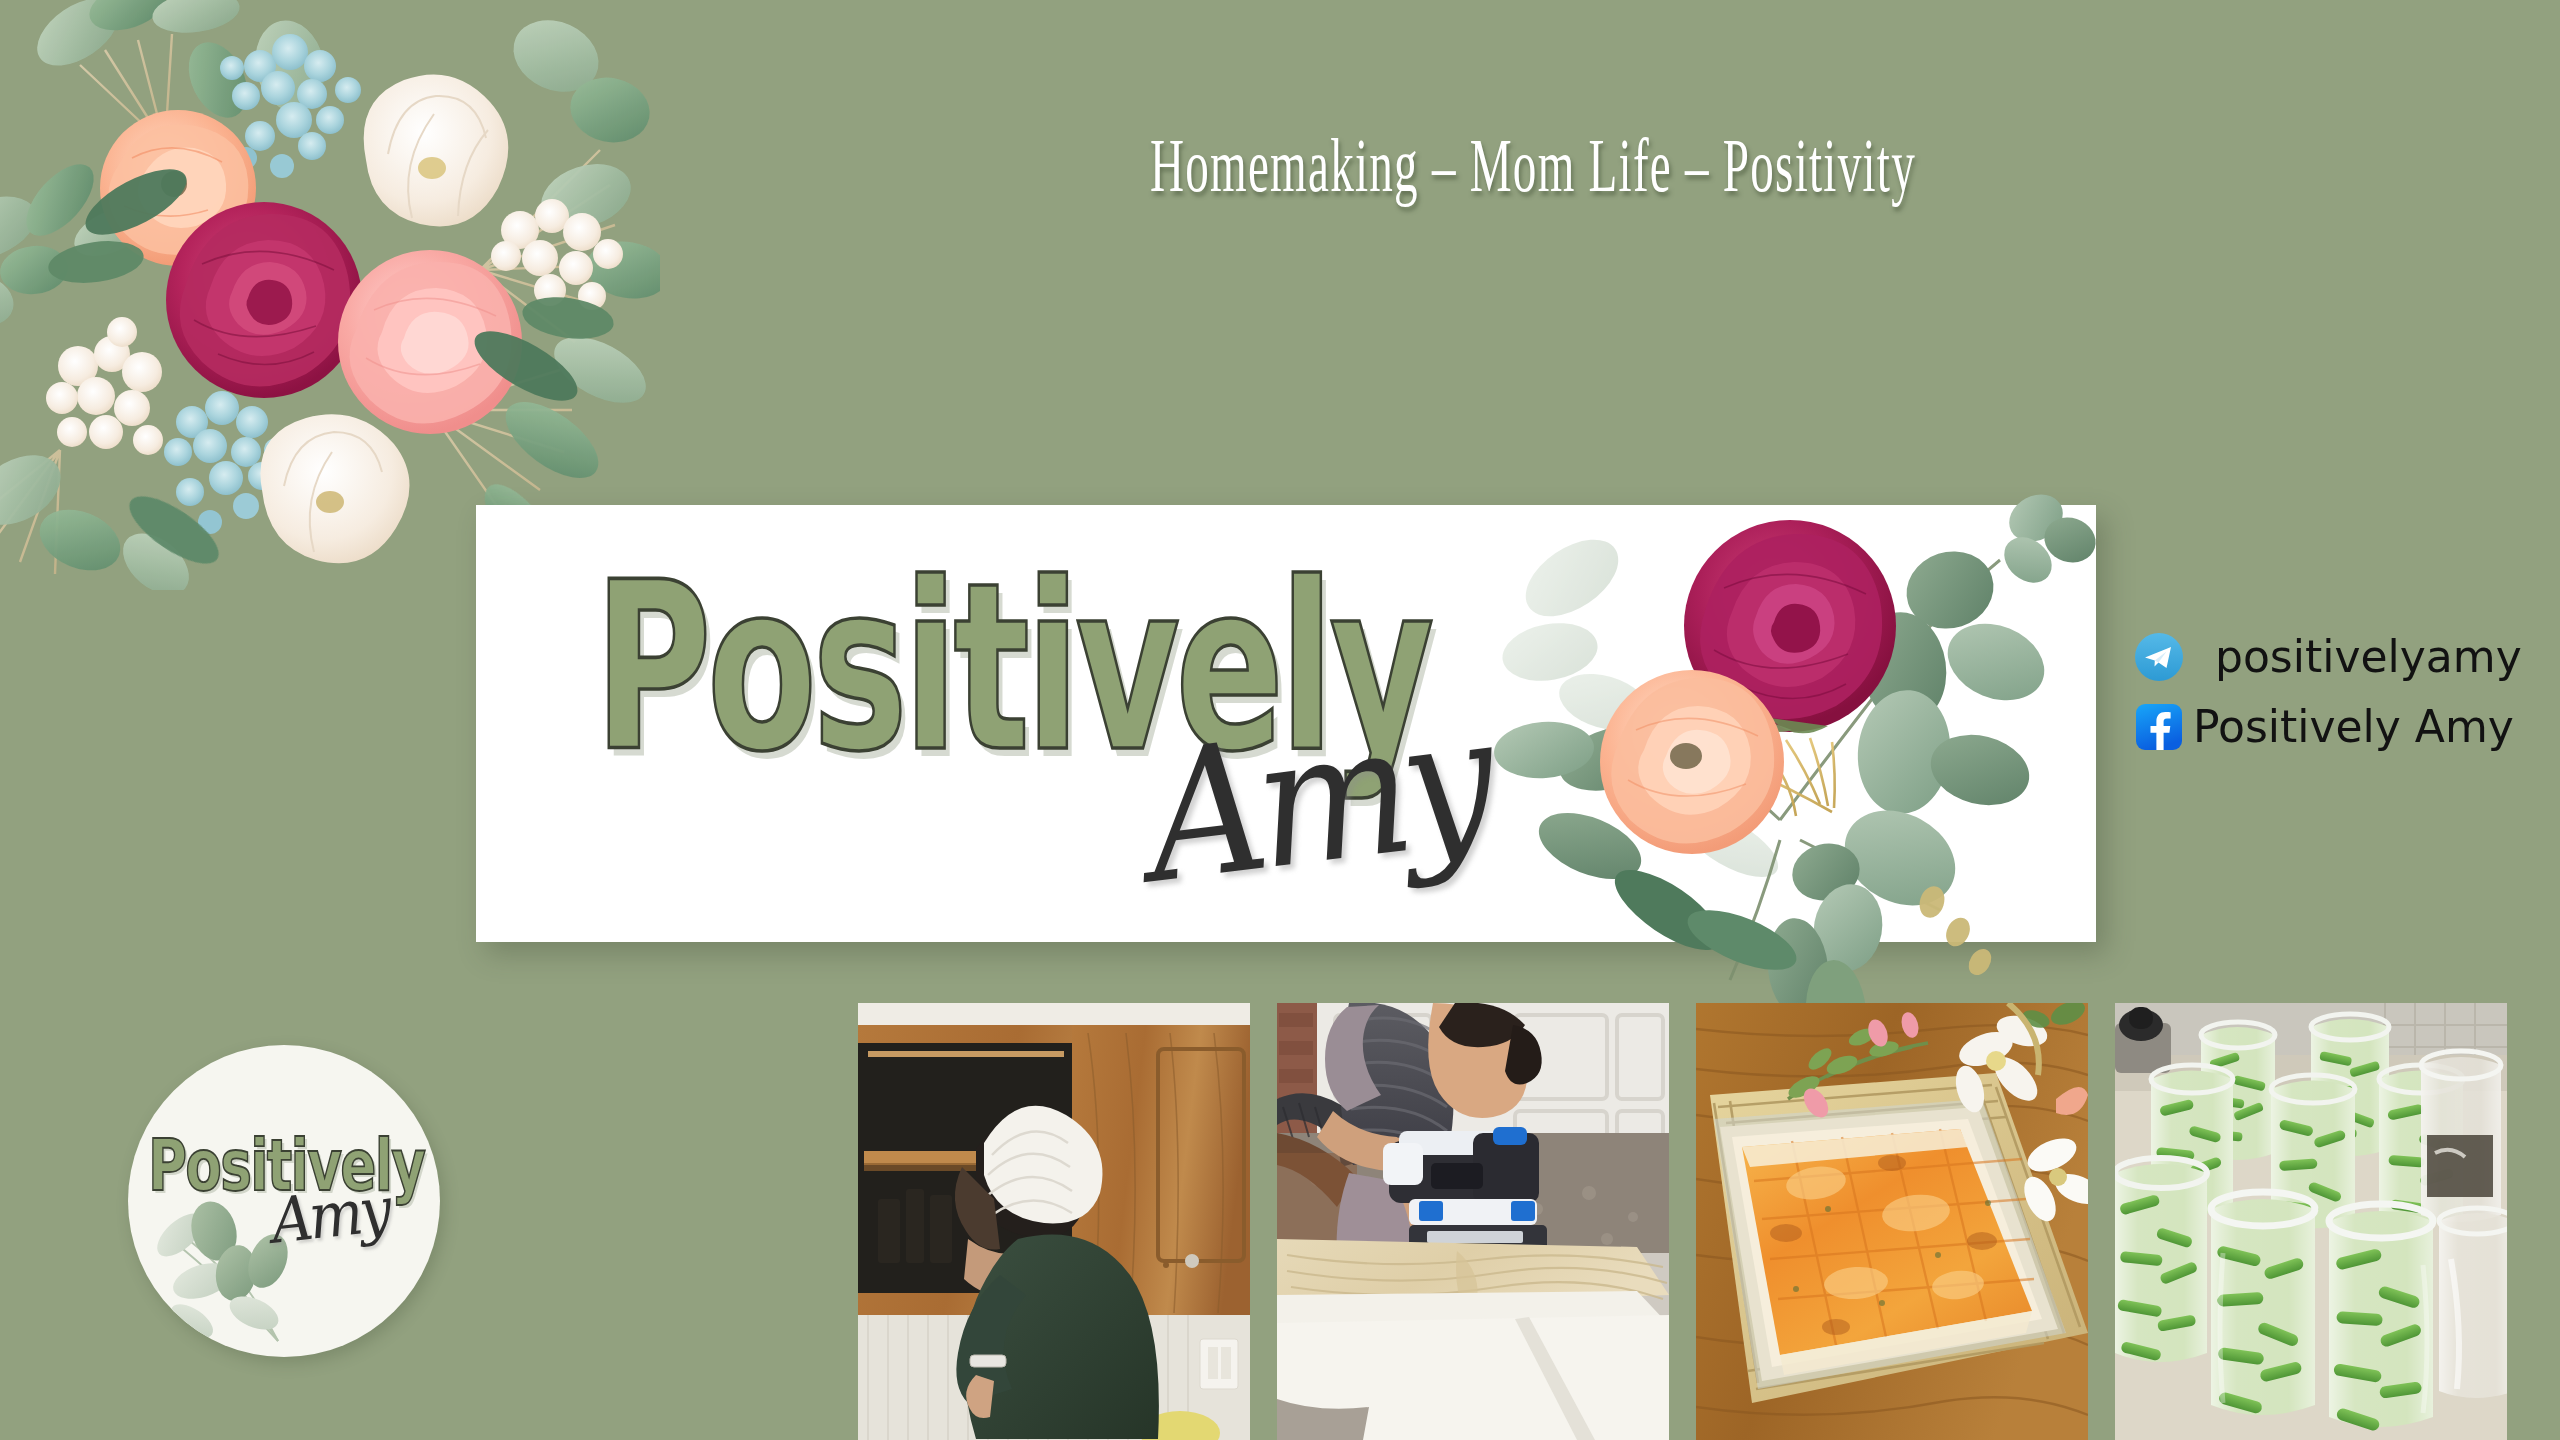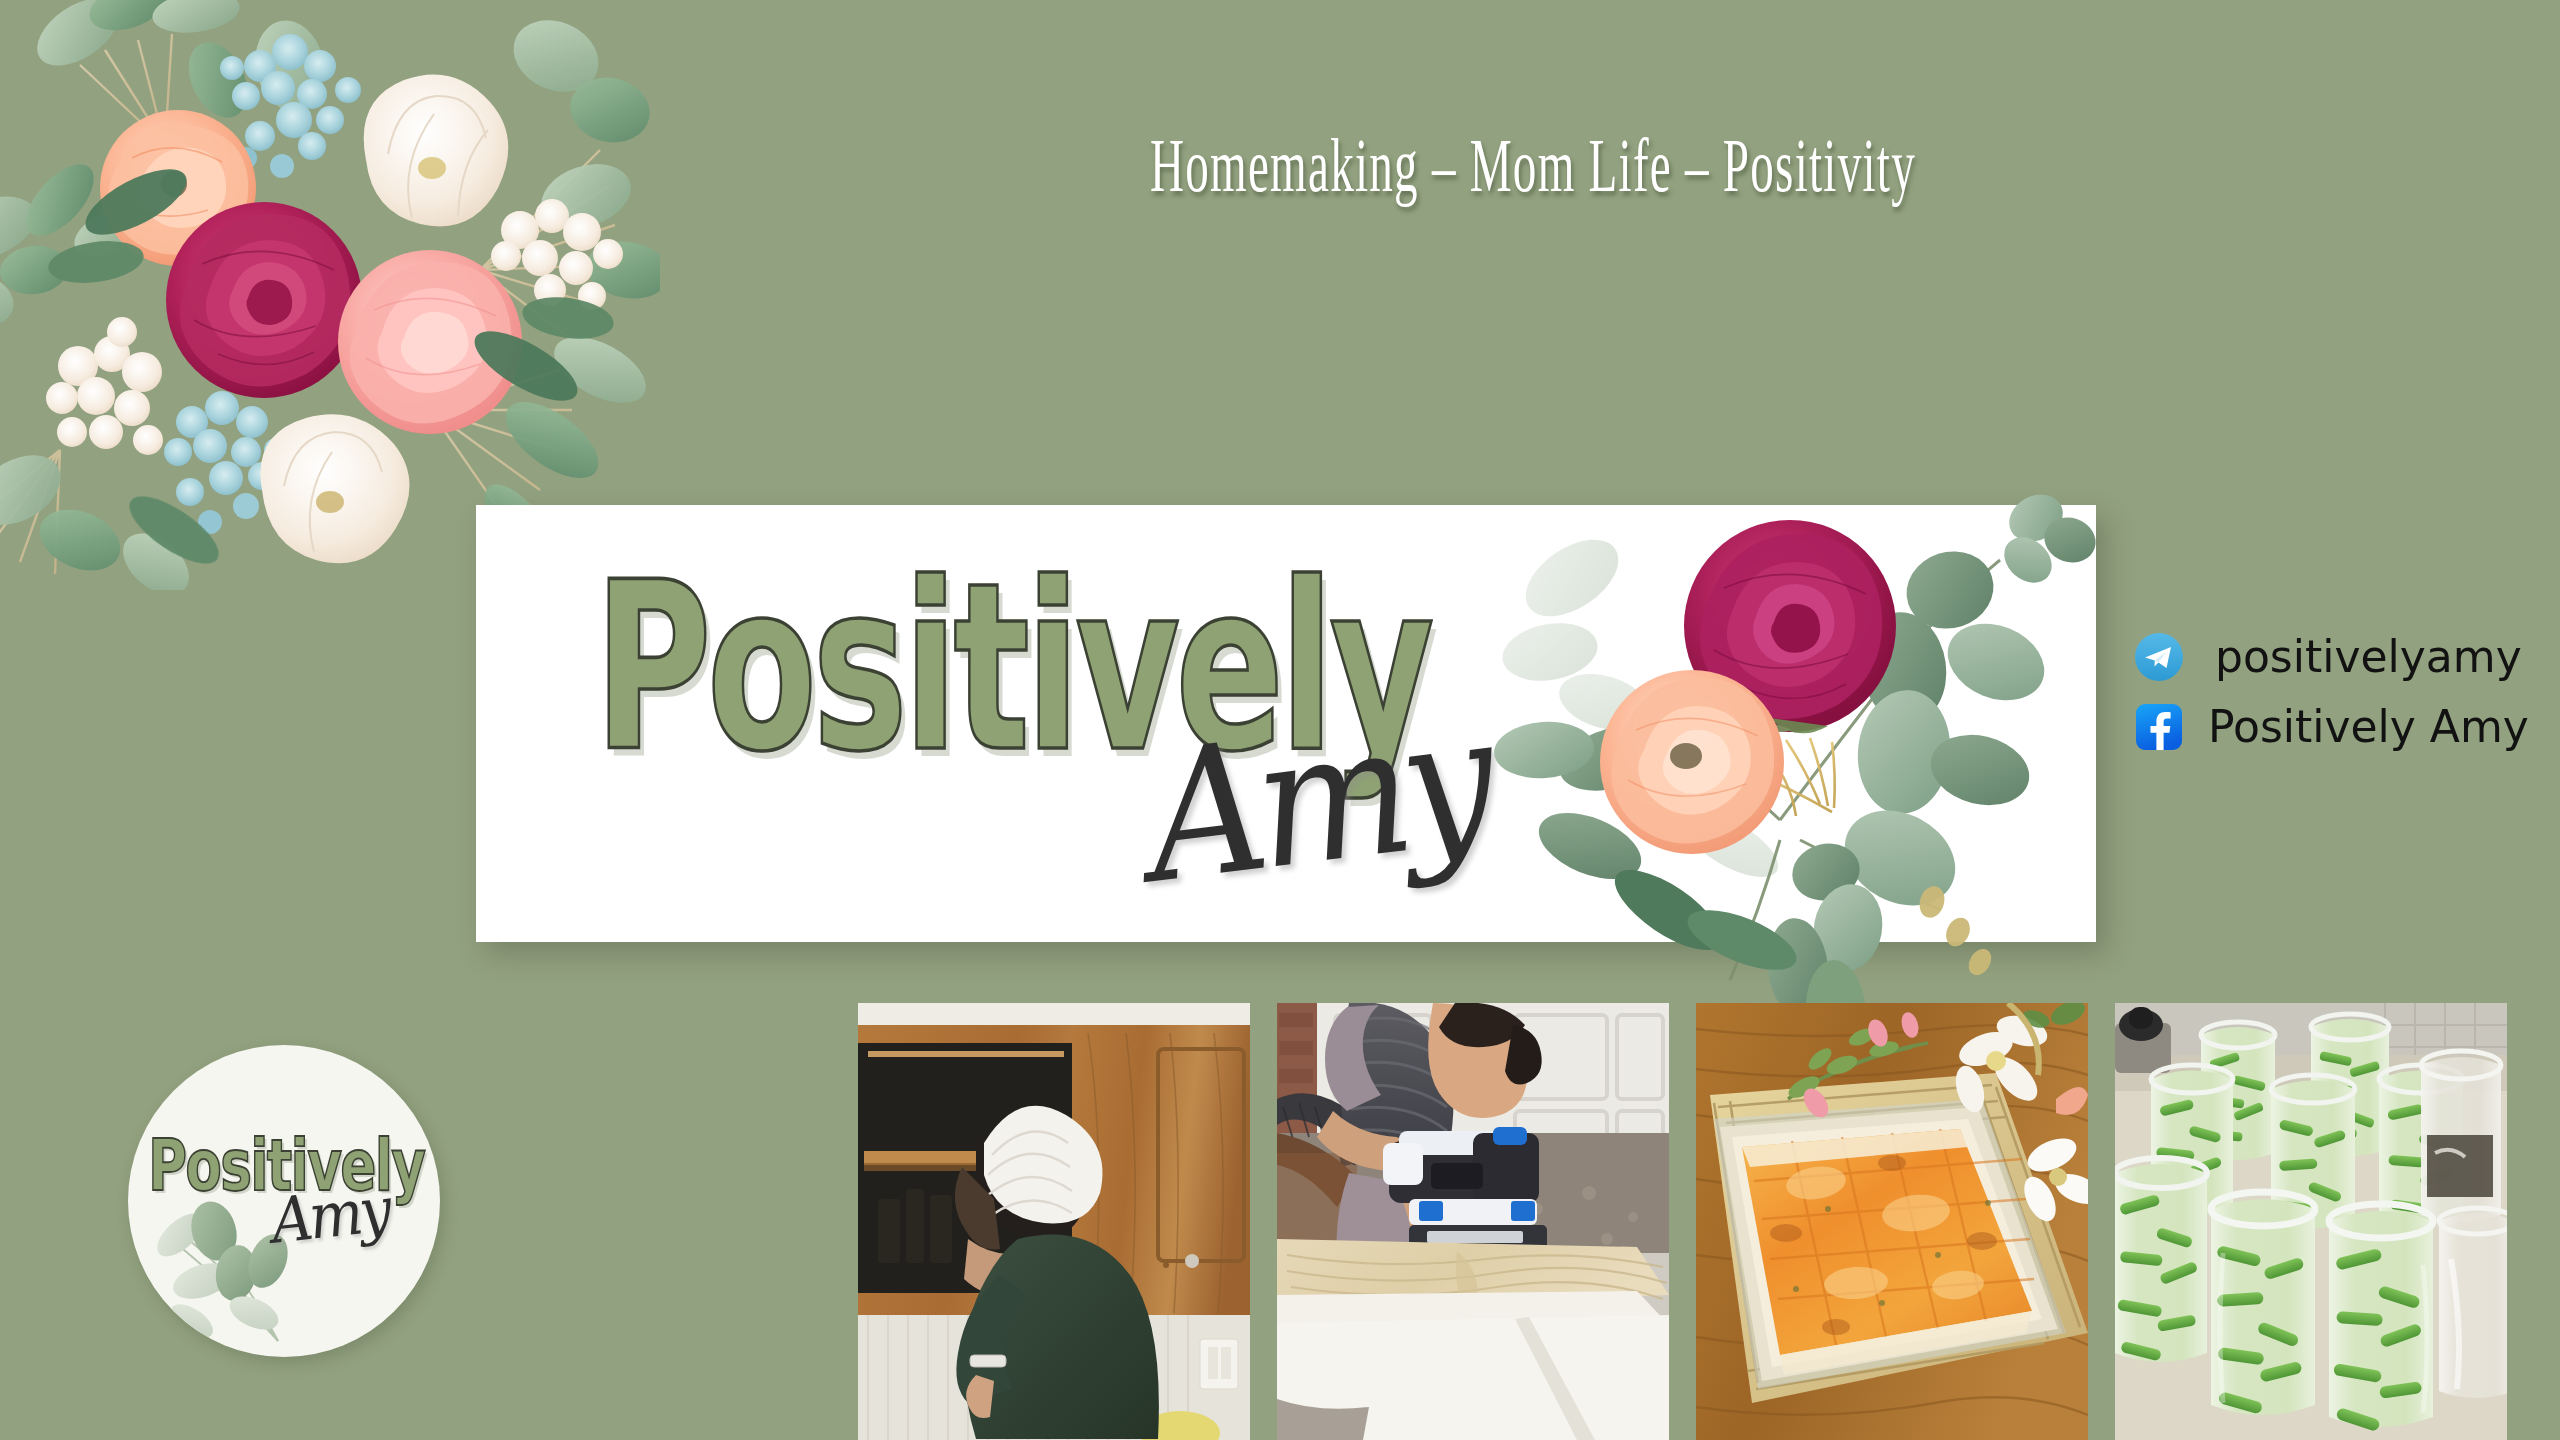--- a/index.html
+++ b/index.html
@@ -99,21 +99,21 @@
   .socials { position:absolute; left:2133px; top:622px; }
   .social-row { display:flex; align-items:center; height:70px; }
   .social-ico { width:52px; height:52px; flex:0 0 52px; display:block; }
   .social-label {
     font-family:"DejaVu Sans", sans-serif;
     font-size:44px; color:#121212; line-height:1;
     white-space:nowrap;
   }
   .social-row.telegram  .social-label { margin-left:30px; }
   .social-row.instagram .social-label { margin-left:1px; }
-  .social-row.facebook  .social-label { margin-left:23px; }
+  .social-row.facebook  .social-label { margin-left:8px; }
 
   
   .thumbs { position:absolute; left:858px; top:1003px; display:flex; gap:27px; }
   .thumb { width:392px; height:437px; overflow:hidden; position:relative; }
   .thumb svg { display:block; width:100%; height:100%; }
 </style>
 </head>
 <body>
 
 <div class="stage">

